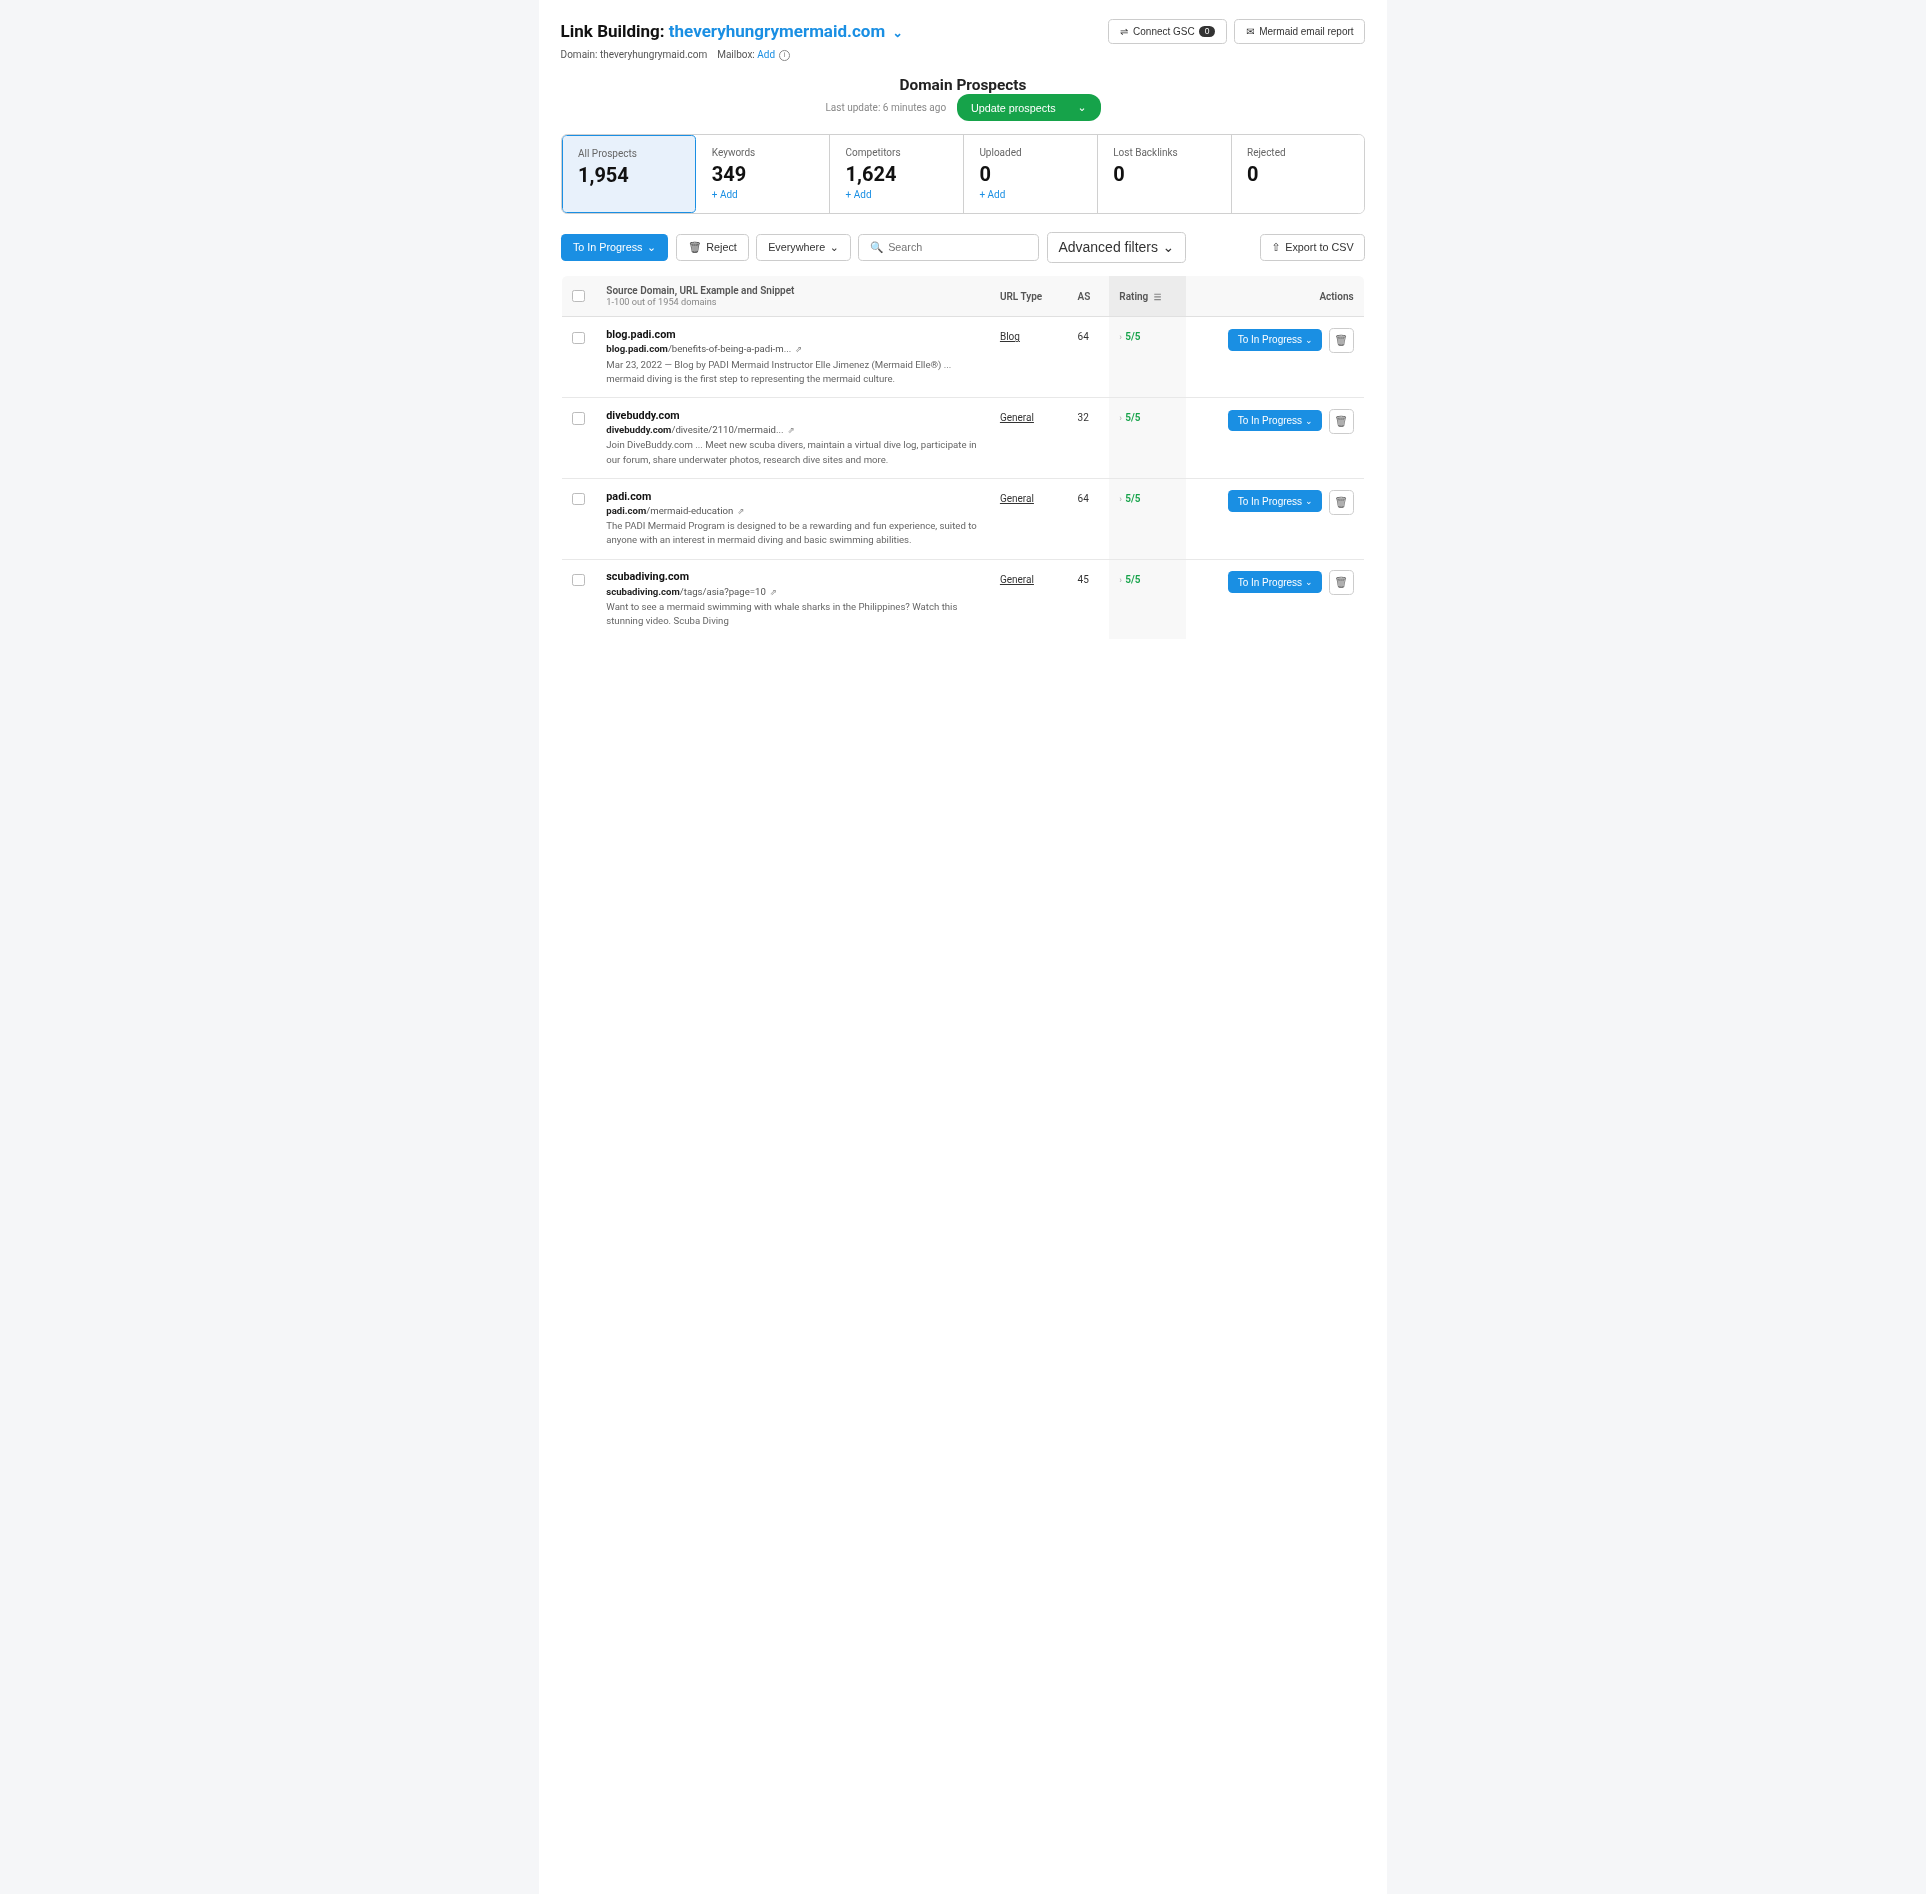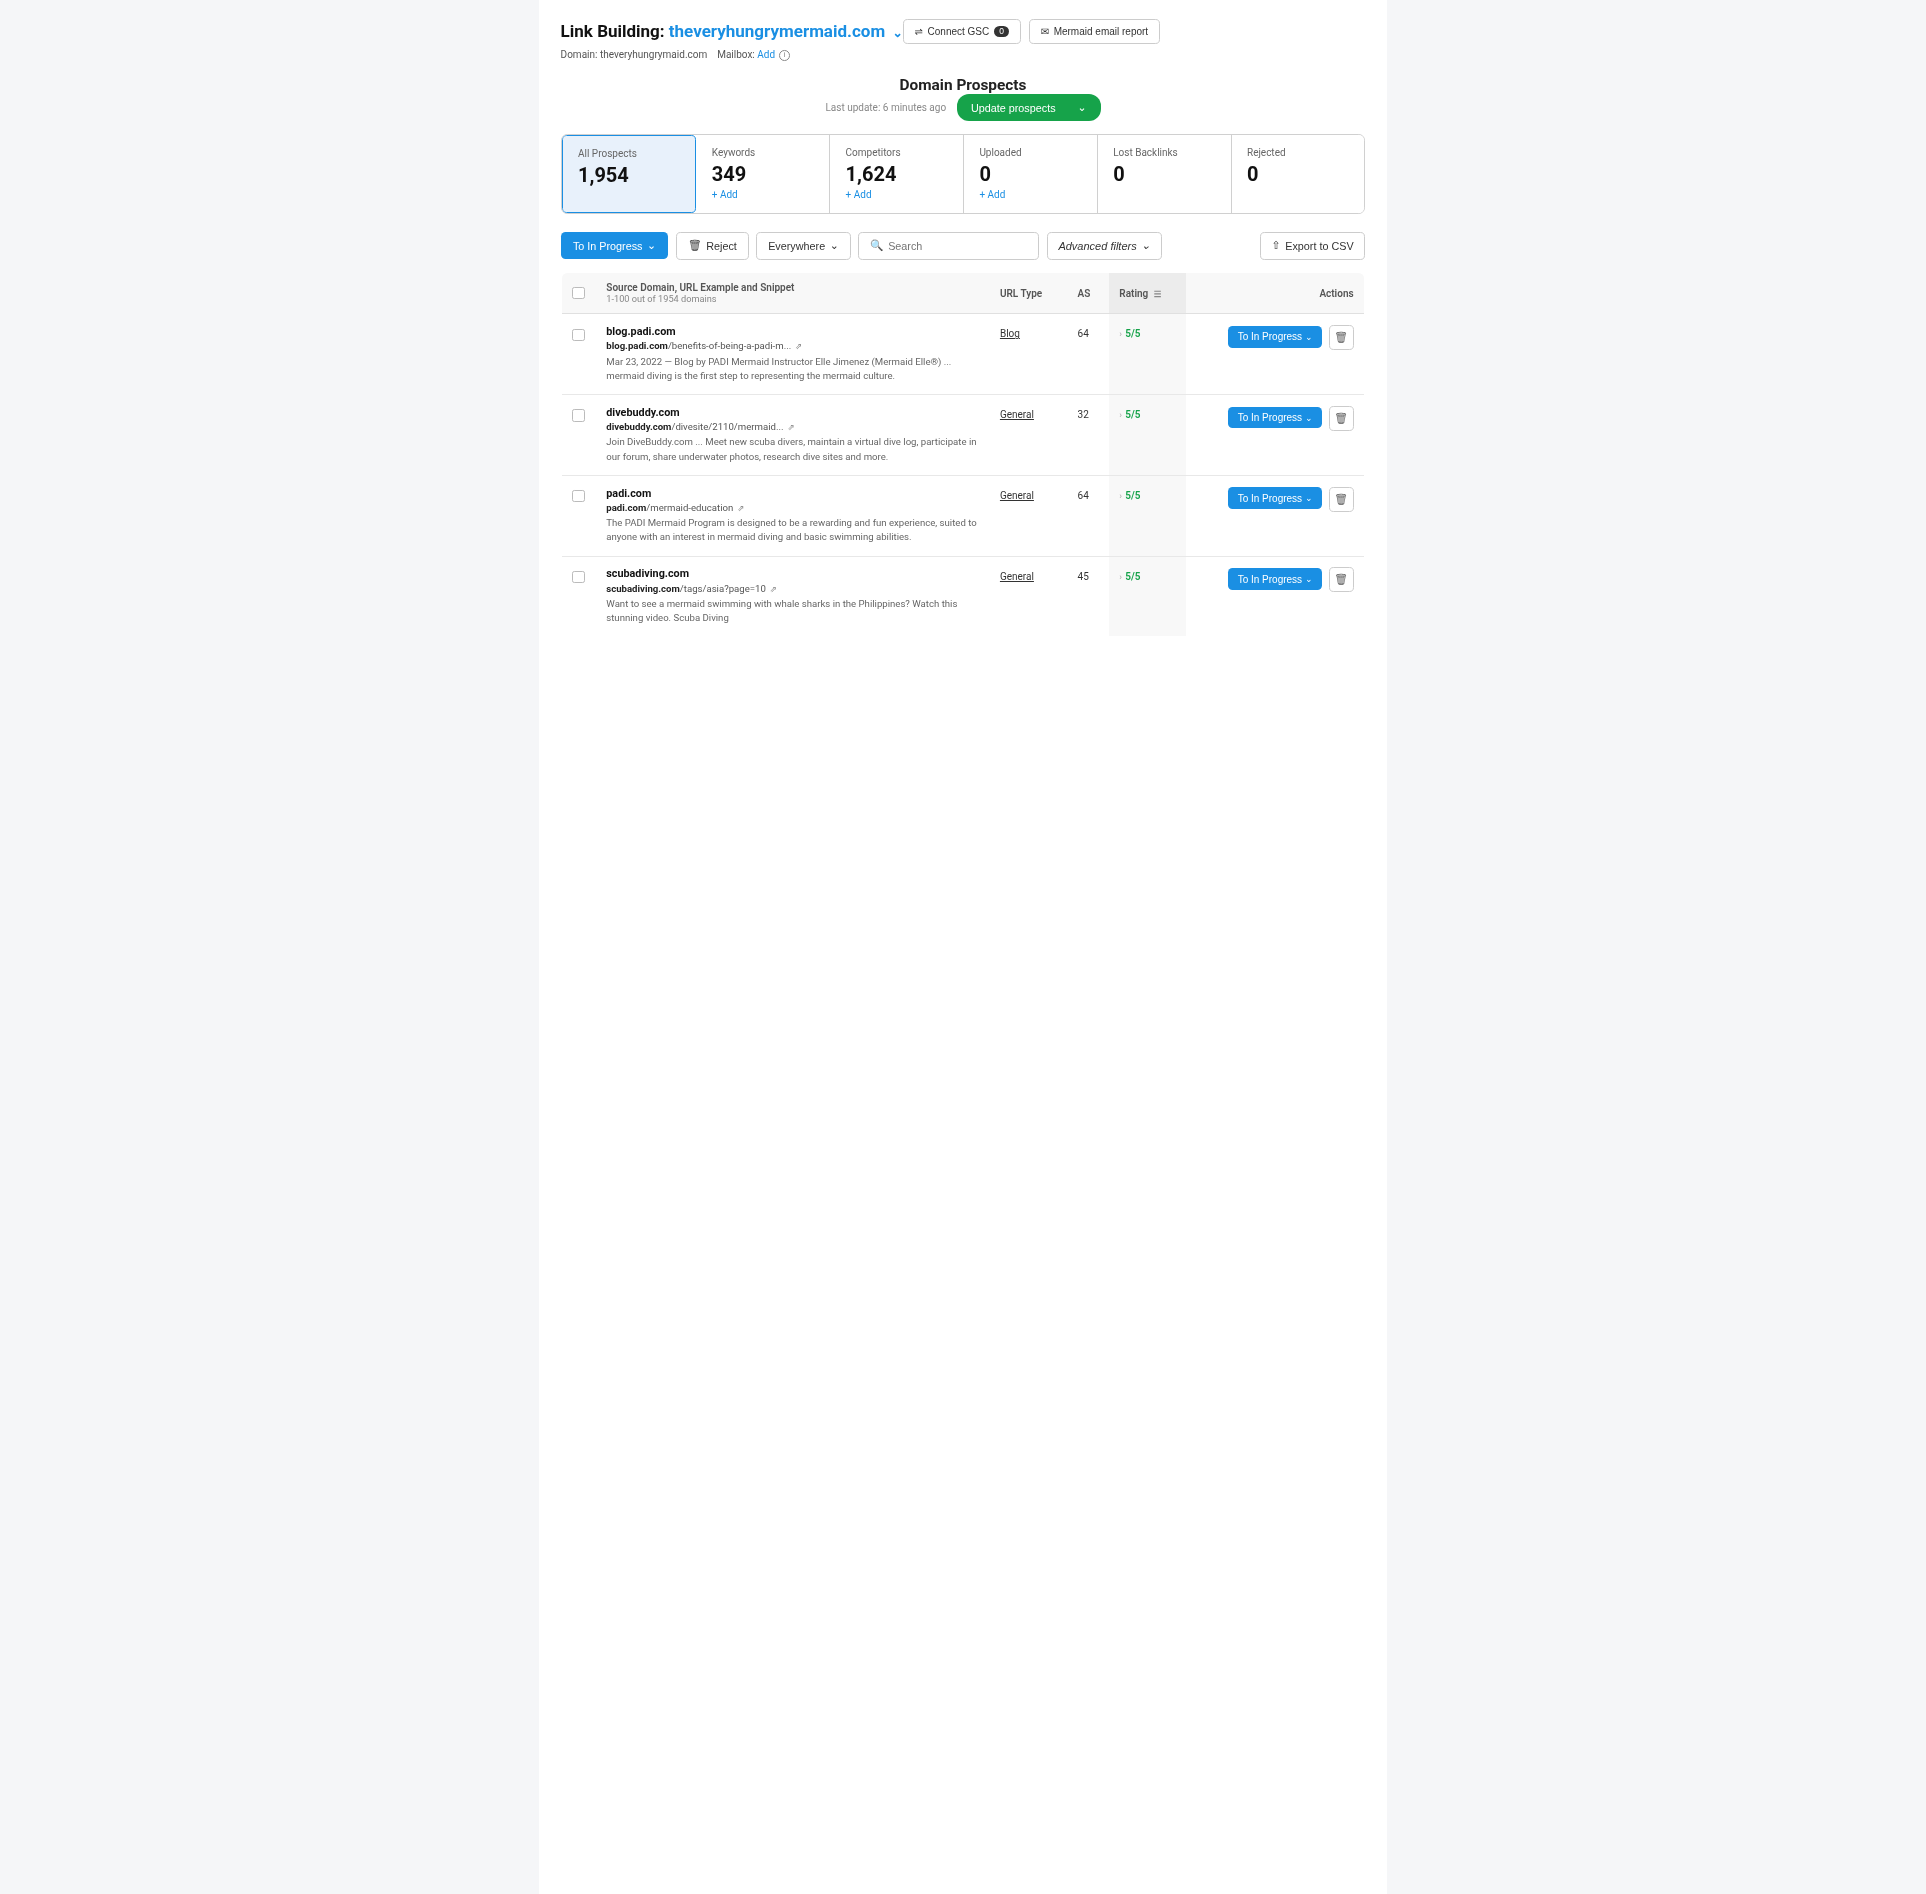--- a/index.html
+++ b/index.html
@@ -14,20 +14,21 @@
       max-width: 848px;
       margin: 0 auto;
       padding: 18.5px 21.6px;
       min-height: 100vh;
     }
 
     
     .top-header {
       display: flex;
       align-items: center;
+      justify-content: space-between;
       margin-bottom: 4.6px;
     }
     .title-area h1 {
       font-size: 17px;
       font-weight: 700;
       color: #111;
     }
     .title-area h1 span.domain-link {
       color: #1a8fe3;
       cursor: pointer;
@@ -259,23 +260,22 @@
     }
     .btn-adv-filters {
       display: flex;
       align-items: center;
       gap: 4.6px;
       padding: 6.2px 10.8px;
       border: 1.2px solid #ccc;
       border-radius: 4.6px;
       background: #fff;
       cursor: pointer;
-      font-size: 11px;
-      color: #333;
-      font-style: italic;
+      font-size: 14px;
+      color: #333;
     }
     .spacer { flex: 1; }
     .btn-export {
       display: flex;
       align-items: center;
       gap: 4.6px;
       padding: 6.2px 10.8px;
       border: 1.2px solid #ccc;
       border-radius: 4.6px;
       background: #fff;

